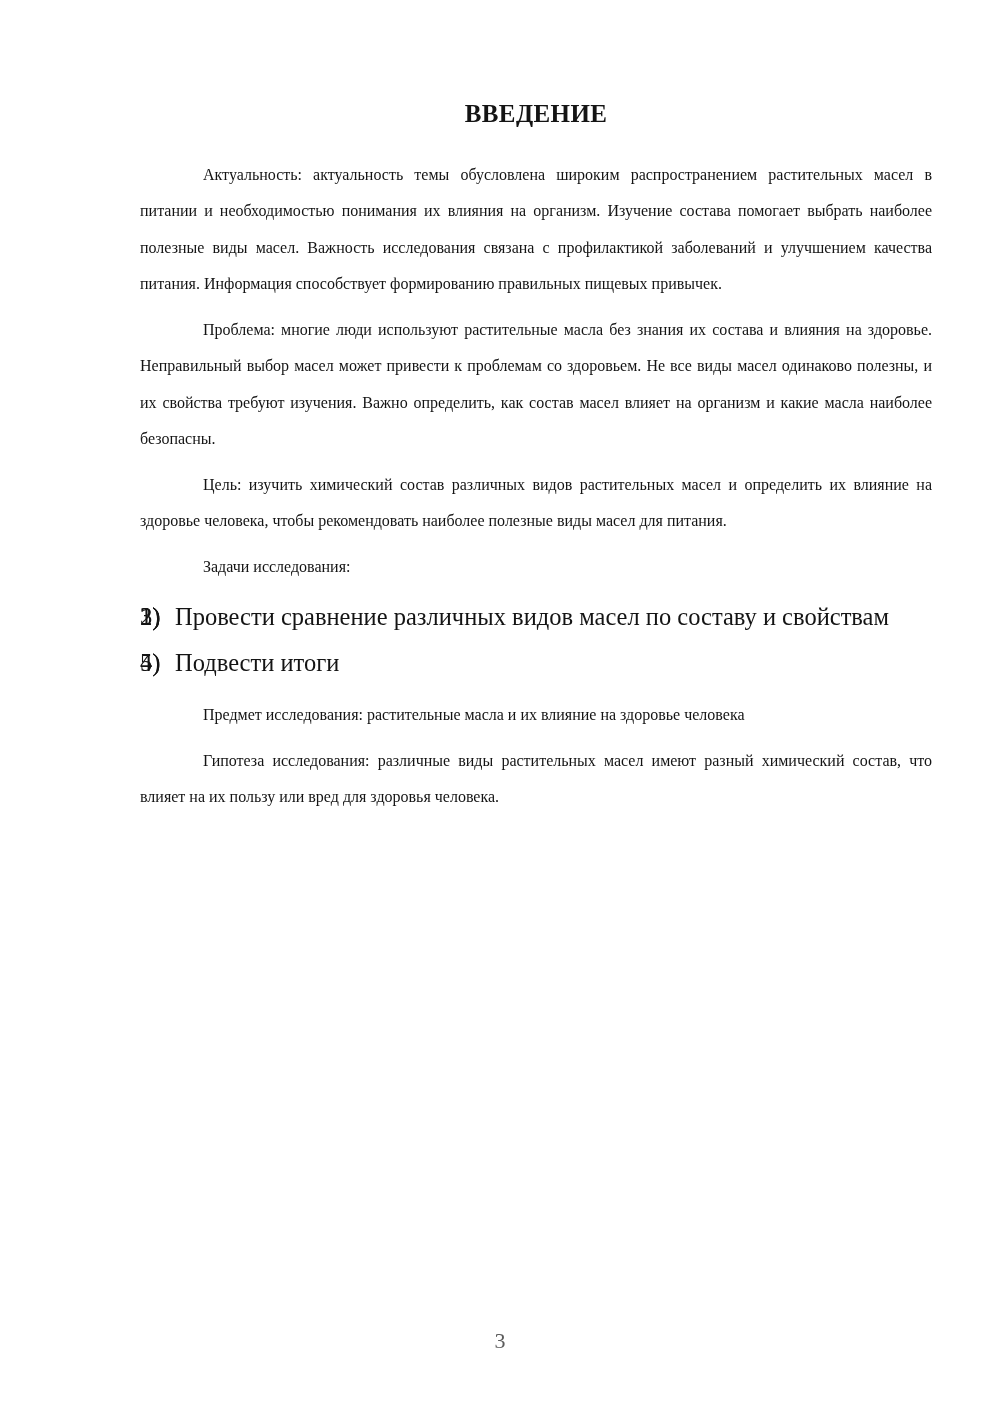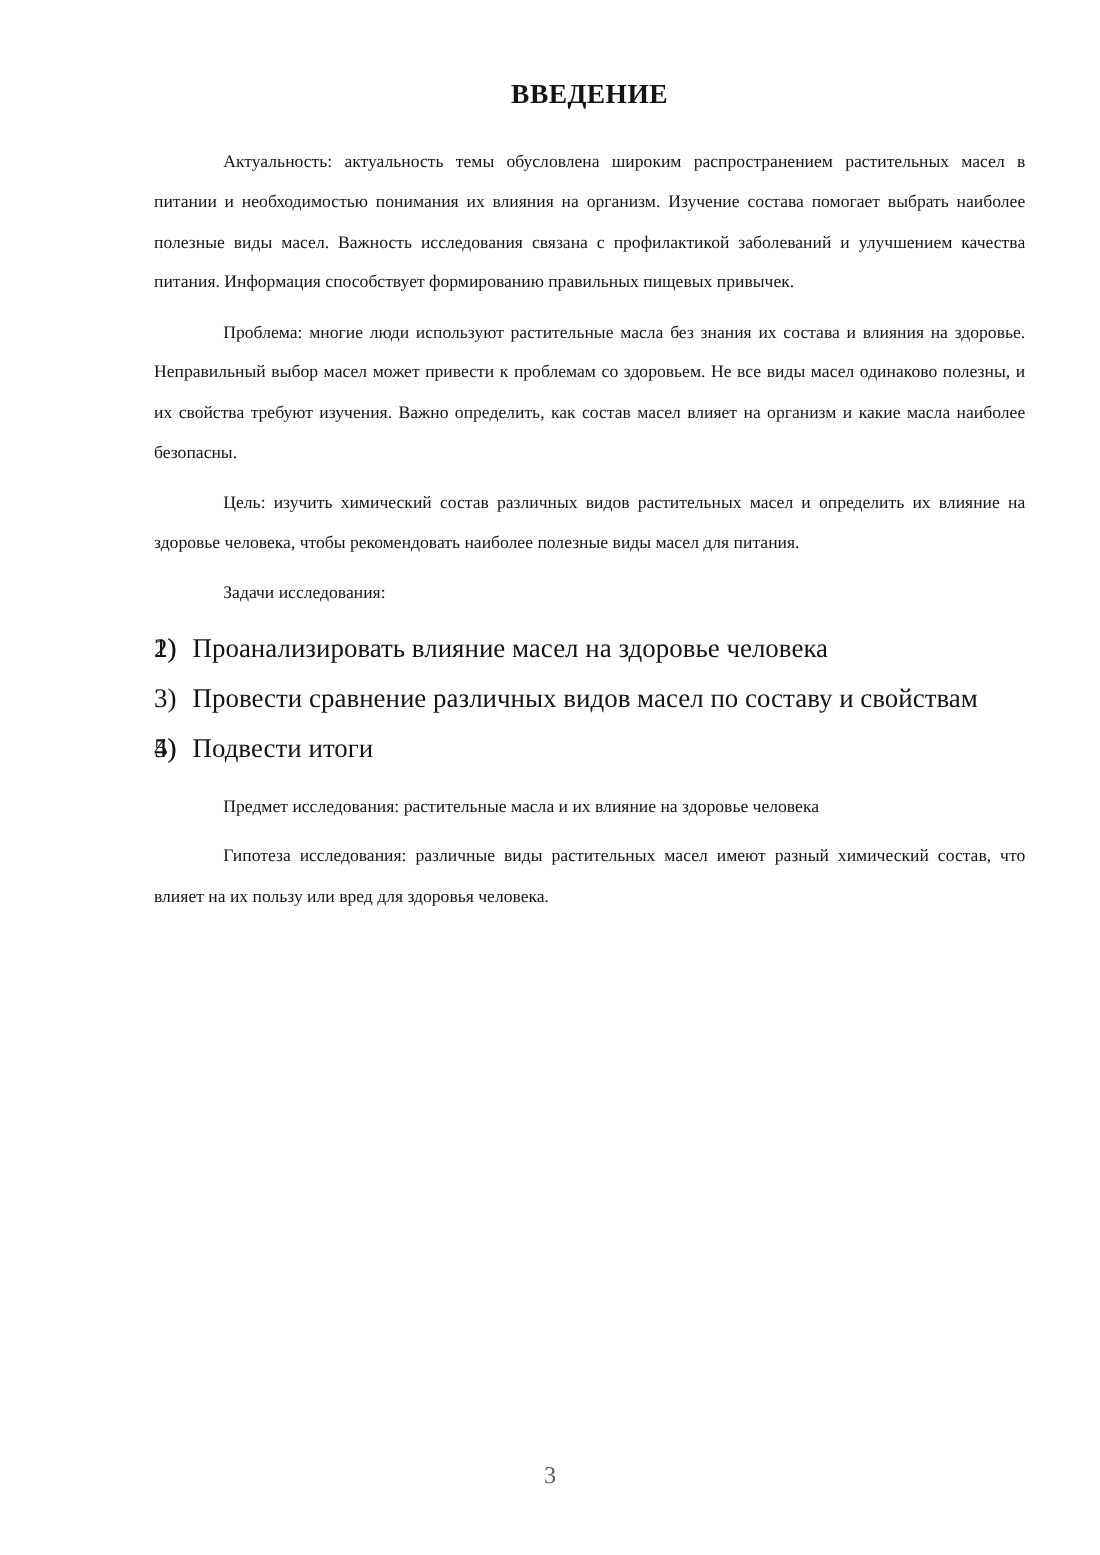--- a/index.html
+++ b/index.html
@@ -17,21 +17,21 @@
     background: #ffffff;
     box-sizing: border-box;
     overflow: hidden;
     font-family: "Liberation Serif", "DejaVu Serif", serif;
     color: #141414;
   }
 
   .content {
     position: absolute;
     left: 140px;
-    top: 73px;
+    top: 100px;
     width: 792px;
   }
 
   .doc-heading {
     font-size: 25px;
     font-weight: bold;
     text-align: center;
     letter-spacing: 0.4px;
     line-height: 1.15;
     margin: 0 0 28px 0;
@@ -109,21 +109,20 @@
     <p class="para">Цель: изучить химический состав различных видов растительных масел и определить их влияние на здоровье человека, чтобы рекомендовать наиболее полезные виды масел для питания.</p>
 
     <p class="tasks-intro">Задачи исследования:</p>
 
     <ul class="task-list">
       <li class="task-item">
         <span class="task-marker">1)</span>
       </li>
       <li class="task-item">
         <span class="task-marker">2)</span>
-        <span class="task-text">Проанализировать влияние масел на здоровье человека</span>
       </li>
       <li class="task-item">
         <span class="task-marker">3)</span>
         <span class="task-text">Провести сравнение различных видов масел по составу и свойствам</span>
       </li>
       <li class="task-item">
         <span class="task-marker">4)</span>
       </li>
       <li class="task-item">
         <span class="task-marker">5)</span>

